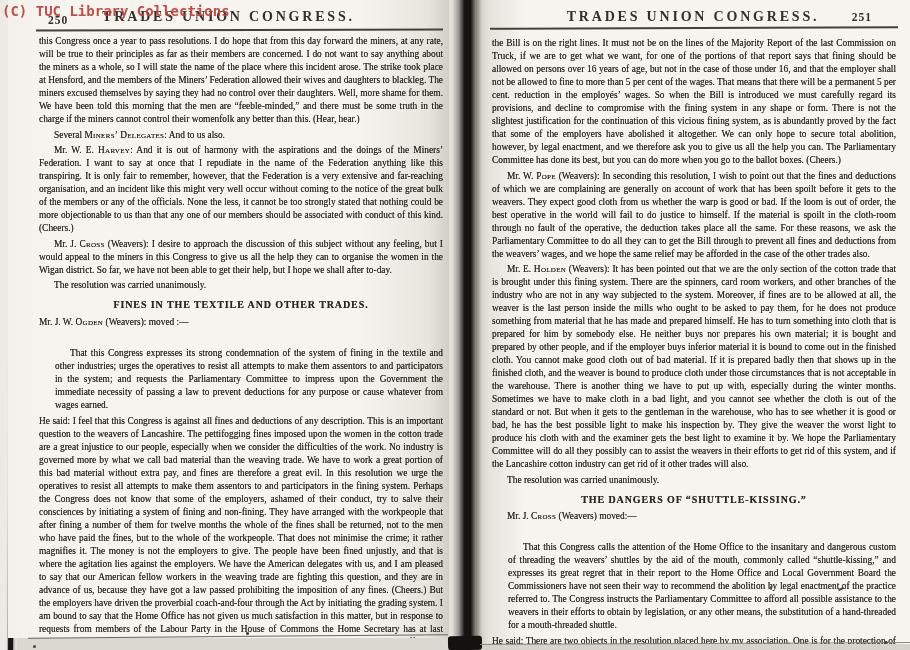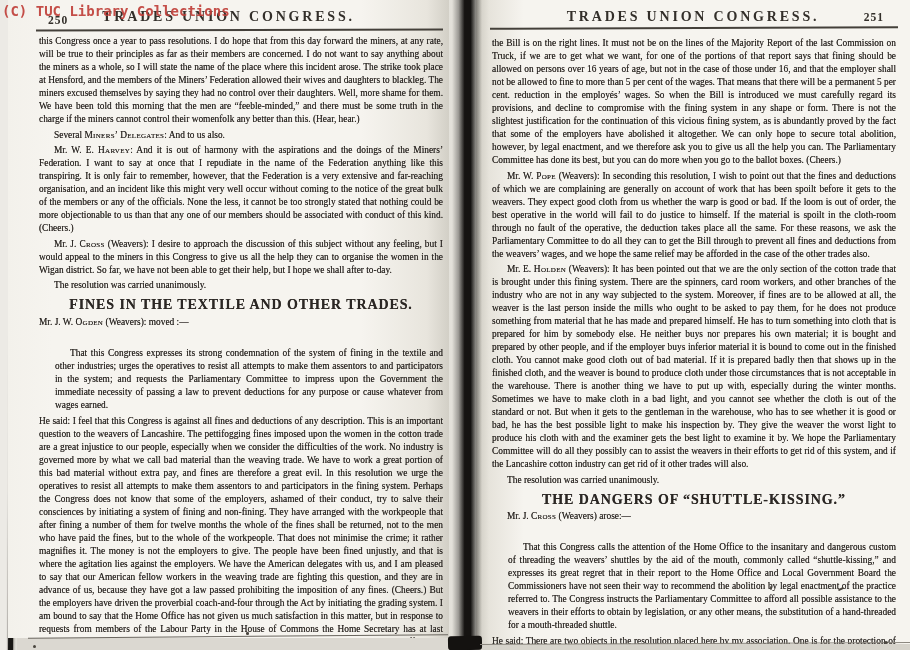--- a/index.html
+++ b/index.html
@@ -26,34 +26,34 @@
   .gutter { position:absolute; left:452px; top:0; width:30px; height:650px;
             background:linear-gradient(90deg, rgba(20,18,16,0) 0%, rgba(20,18,16,.35) 22%, #151311 42%, #151311 62%, rgba(20,18,16,.4) 80%, rgba(20,18,16,0) 100%); }
   .gutter-foot { position:absolute; left:448px; top:636px; width:34px; height:14px; background:#141210; border-radius:3px; transform:rotate(-1deg); }
 
   
   .page-header { position:relative; height:30px; }
   .header-title { position:absolute; left:0; right:0; top:9px; text-align:center;
                   font-weight:bold; font-size:14px; letter-spacing:2.8px; color:#332f2a; }
   .page-num { position:absolute; top:11px; font-weight:bold; font-size:11.5px; letter-spacing:1px; color:#332f2a; }
   .page-left  .page-num { left:40px; top:14px; }
-  .page-right .page-num { right:26px; }
+  .page-right .page-num { right:38px; }
   .header-rule { position:absolute; height:1.7px; background:#44403a; }
   .page-left  .header-rule { left:28px; right:6px; top:29px; transform:rotate(-0.15deg); }
   .page-right .header-rule { left:14px; right:12px; top:27px; transform:rotate(-0.2deg); }
 
   
   .page-body { text-align:justify; font-size:9.4px; line-height:13px;
                text-shadow:0 0 0.5px rgba(45,40,35,.75); }
   .page-left  .page-body { padding:5px 6px 0 31px; }
   .page-right .page-body { padding:7px 14px 0 16px; }
   .page-body p.body { margin-bottom:2.6px; }
   .page-body p.body.indent { text-indent:15px; }
   .page-body p.resolution { margin:18px 0 3px 16px; text-indent:15px; }
-  .page-body .section-heading { text-align:center; font-weight:bold; font-size:14px;
+  .page-body .section-heading { text-align:center; font-weight:bold; font-size:10px;
                letter-spacing:0.9px; margin:6px 0 4.5px 0; text-shadow:0 0 0.5px rgba(45,40,35,.75); }
   .sc { font-variant:small-caps; letter-spacing:0.3px; }
 
   
   .watermark { position:absolute; left:2px; top:3px; font-family:"DejaVu Sans Mono",monospace;
                font-size:14px; font-weight:bold; color:#c0403a; letter-spacing:0px; opacity:.92; }
 
   
   .edge-line { position:absolute; background:#6a665f; height:1.3px; }
   .edge-left  { left:28px; top:636px; width:420px; transform:rotate(-0.5deg); }
@@ -97,21 +97,21 @@
       <div class="header-title">TRADES UNION CONGRESS.</div>
       <span class="page-num">251</span>
       <div class="header-rule"></div>
     </div>
     <div class="page-body">
         <p class="body">the Bill is on the right lines.  It must not be on the lines of the Majority Report of the last Commission on Truck, if we are to get what we want, for one of the portions of that report says that fining should be allowed on persons over 16 years of age, but not in the case of those under 16, and that the employer shall not be allowed to fine to more than 5 per cent of the wages.  That means that there will be a permanent 5 per cent. reduction in the employés’ wages.  So when the Bill is introduced we must carefully regard its provisions, and decline to compromise with the fining system in any shape or form.  There is not the slightest justification for the continuation of this vicious fining system, as is abundantly proved by the fact that some of the employers have abolished it altogether.  We can only hope to secure total abolition, however, by legal enactment, and we therefore ask you to give us all the help you can.  The Parliamentary Committee has done its best, but you can do more when you go to the ballot boxes.  (Cheers.)</p>
         <p class="body indent"><span>Mr. W. </span><span class="sc">Pope</span><span> (Weavers): In seconding this resolution, I wish to point out that the fines and deductions of which we are complaining are generally on account of work that has been spoilt before it gets to the weavers.  They expect good cloth from us whether the warp is good or bad.  If the loom is out of order, the best operative in the world will fail to do justice to himself.  If the material is spoilt in the cloth-room through no fault of the operative, the deduction takes place all the same.  For these reasons, we ask the Parliamentary Committee to do all they can to get the Bill through to prevent all fines and deductions from the weavers’ wages, and we hope the same relief may be afforded in the case of the other trades also.</span></p>
         <p class="body indent"><span>Mr. E. </span><span class="sc">Holden</span><span> (Weavers): It has been pointed out that we are the only section of the cotton trade that is brought under this fining system.  There are the spinners, card room workers, and other branches of the industry who are not in any way subjected to the system.  Moreover, if fines are to be allowed at all, the weaver is the last person inside the mills who ought to be asked to pay them, for he does not produce something from material that he has made and prepared himself.  He has to turn something into cloth that is prepared for him by somebody else.  He neither buys nor prepares his own material; it is bought and prepared by other people, and if the employer buys inferior material it is bound to come out in the finished cloth.  You cannot make good cloth out of bad material.  If it is prepared badly then that shows up in the finished cloth, and the weaver is bound to produce cloth under those circumstances that is not acceptable in the warehouse.  There is another thing we have to put up with, especially during the winter months.  Sometimes we have to make cloth in a bad light, and you cannot see whether the cloth is out of the standard or not.  But when it gets to the gentleman in the warehouse, who has to see whether it is good or bad, he has the best possible light to make his inspection by.  They give the weaver the worst light to produce his cloth with and the examiner gets the best light to examine it by.  We hope the Parliamentary Committee will do all they possibly can to assist the weavers in their efforts to get rid of this system, and if the Lancashire cotton industry can get rid of it other trades will also.</span></p>
         <p class="body indent">The resolution was carried unanimously.</p>
         <div class="section-heading">THE DANGERS OF “SHUTTLE-KISSING.”</div>
-        <p class="body indent"><span>Mr. J. </span><span class="sc">Cross</span><span> (Weavers) arose:—</span></p>
+        <p class="body indent"><span>Mr. J. </span><span class="sc">Cross</span><span> (Weavers) moved:—</span></p>
         <p class="resolution">That this Congress calls the attention of the Home Office to the insanitary and dangerous custom of threading the weavers’ shuttles by the aid of the mouth, commonly called “shuttle-kissing,” and expresses its great regret that in their report to the Home Office and Local Government Board the Commissioners have not seen their way to recommend the abolition by legal enactment of the practice referred to.  The Congress instructs the Parliamentary Committee to afford all possible assistance to the weavers in their efforts to obtain by legislation, or any other means, the substitution of a hand-threaded for a mouth-threaded shuttle.</p>
         <p class="body">He said: There are two objects in the resolution placed here by my association. One is for the protection of the health of the work-people, and the other is to prevent the spread of disease amongst them.  The present type of shuttle compels</p>
       </div>
   </div>
 
   <div class="below-left"></div>
   <div class="below-right"></div>
   <div class="gutter"></div>
   <div class="gutter-foot"></div>
 

